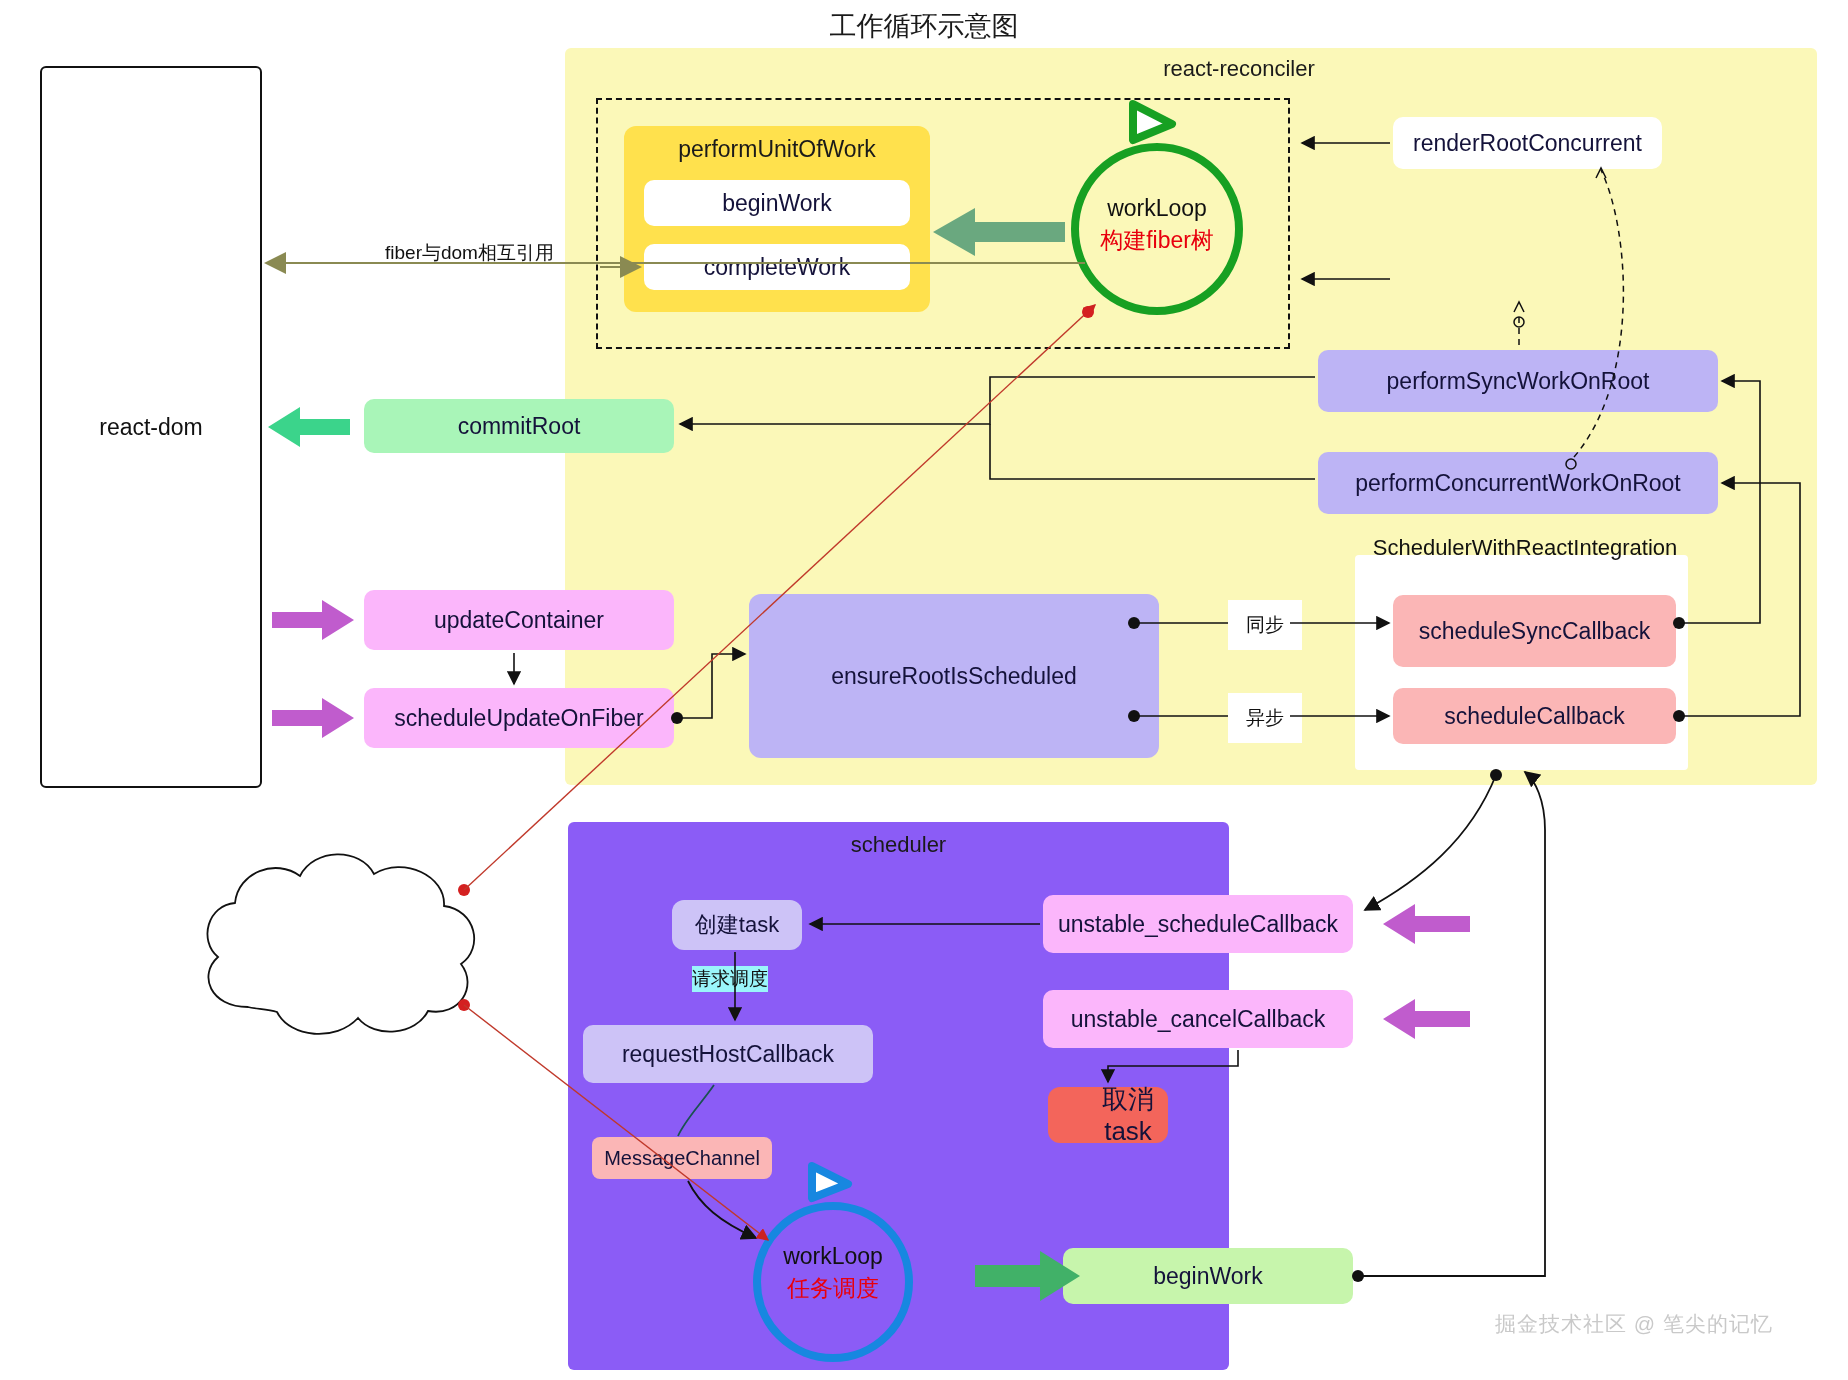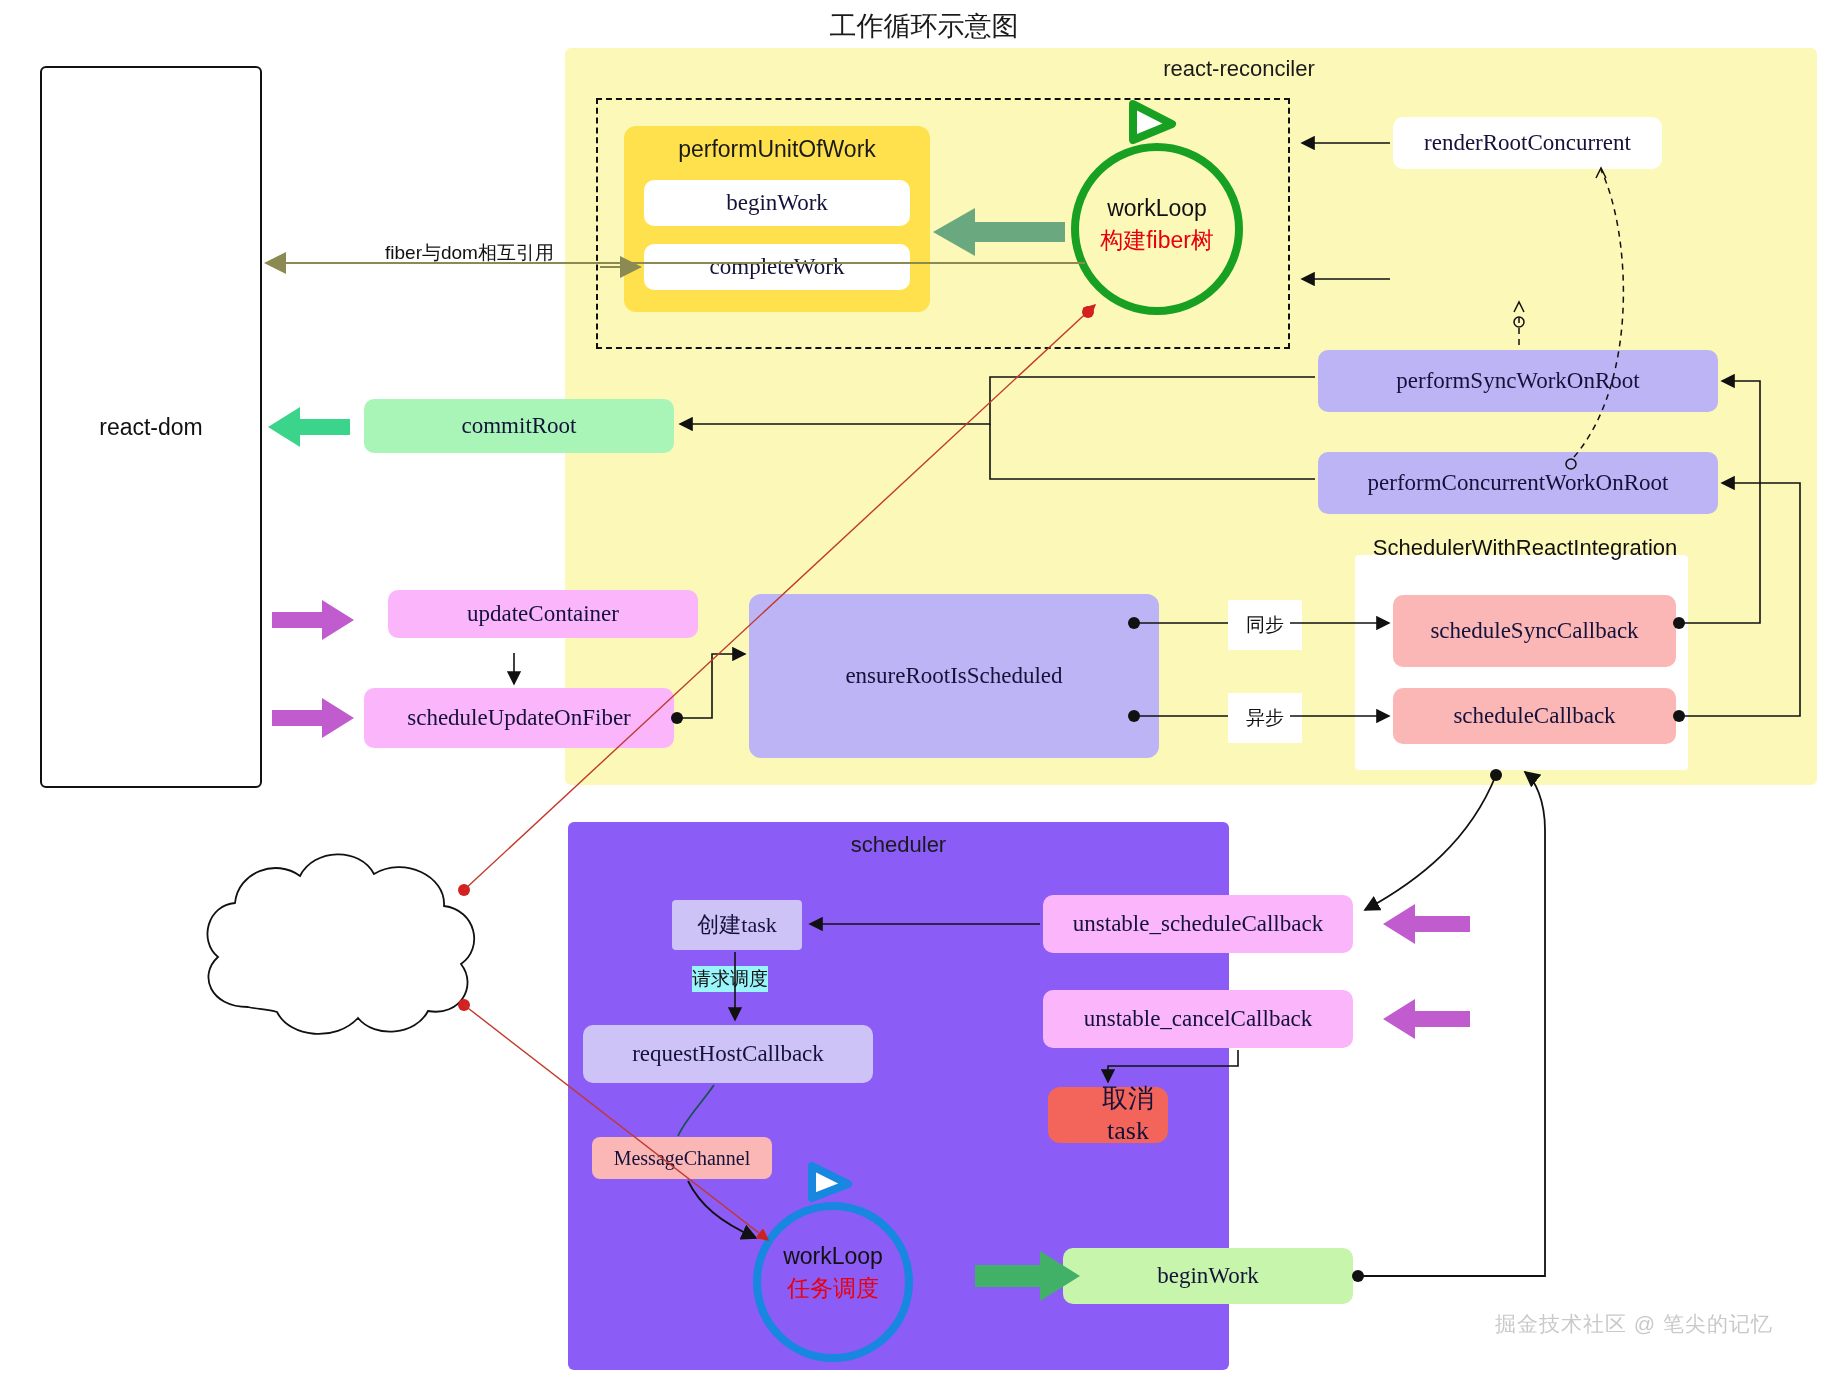--- a/index.html
+++ b/index.html
@@ -7,21 +7,21 @@
   #stage{position:relative;width:1848px;height:1380px;background:#ffffff;overflow:hidden;}
   .abs{position:absolute;box-sizing:border-box;}
   svg.layer{position:absolute;left:0;top:0;width:1848px;height:1380px;pointer-events:none;}
 
   .title{font-size:27px;color:#1a1a1a;font-weight:400;text-align:center;}
 
   .region{border-radius:6px;}
   .region-label{position:absolute;font-size:22px;color:#1a1a1a;text-align:center;width:100%;}
 
   .node{display:flex;align-items:center;justify-content:center;text-align:center;
-        border-radius:10px;font-size:23px;color:#14123a;line-height:1.25;font-family:Liberation Serif, serif;}
+        border-radius:10px;font-size:23px;color:#14123a;line-height:1.25;}
 
   .edge-label{position:absolute;background:#fff;font-size:19px;color:#111;
               display:flex;align-items:center;justify-content:center;padding:2px 6px;}
   .free-label{position:absolute;font-size:19px;color:#111;background:transparent;}
 
   .loop-text{position:absolute;width:100%;text-align:center;}
   .loop-t1{font-size:23px;color:#111;}
   .loop-t2{font-size:23px;color:#e8000d;}
 
   .cloud-text{position:absolute;width:100%;text-align:center;font-size:25px;color:#e8000d;}
@@ -56,21 +56,21 @@
               display:flex;align-items:center;justify-content:center;">
     <span style="font-size:23px;color:#111;">react-dom</span>
   </div>
 
   <div class="free-label" style="left:385px;top:240px;">fiber与dom相互引用</div>
 
   <div class="abs node" style="left:364px;top:399px;width:310px;height:54px;background:#a9f5b8;">
     <span>commitRoot</span>
   </div>
 
-  <div class="abs node" style="left:364px;top:590px;width:310px;height:48px;background:#fbb6fb;margin-left:24px;">
+  <div class="abs node" style="left:364px;top:590px;width:310px;height:60px;background:#fbb6fb;">
     <span>updateContainer</span>
   </div>
 
   <div class="abs node" style="left:364px;top:688px;width:310px;height:60px;background:#fbb6fb;">
     <span>scheduleUpdateOnFiber</span>
   </div>
 
   <div class="abs node" style="left:749px;top:594px;width:410px;height:164px;background:#bdb4f5;border-radius:12px;">
     <span>ensureRootIsScheduled</span>
   </div>
@@ -99,21 +99,21 @@
     <span>scheduleCallback</span>
   </div>
 
   <div class="edge-label" style="left:1228px;top:600px;width:62px;height:46px;">同步</div>
   <div class="edge-label" style="left:1228px;top:693px;width:62px;height:46px;">异步</div>
 
   <div class="abs region" style="left:568px;top:822px;width:661px;height:548px;background:#8b5cf6;">
     <div class="region-label" style="left:0;top:10px;">scheduler</div>
   </div>
 
-  <div class="abs node" style="left:672px;top:900px;width:130px;height:50px;background:#cdc3f7;border-radius:4px;font-size:22px;">
+  <div class="abs node" style="left:672px;top:900px;width:130px;height:50px;background:#cdc3f7;border-radius:12px;font-size:22px;">
     <span>创建task</span>
   </div>
 
   <div class="free-label" style="left:692px;top:966px;background:#9af5fb;">请求调度</div>
 
   <div class="abs node" style="left:583px;top:1025px;width:290px;height:58px;background:#cdc3f7;">
     <span>requestHostCallback</span>
   </div>
 
   <div class="abs node" style="left:592px;top:1137px;width:180px;height:42px;background:#fbb6b6;border-radius:8px;font-size:20px;">

